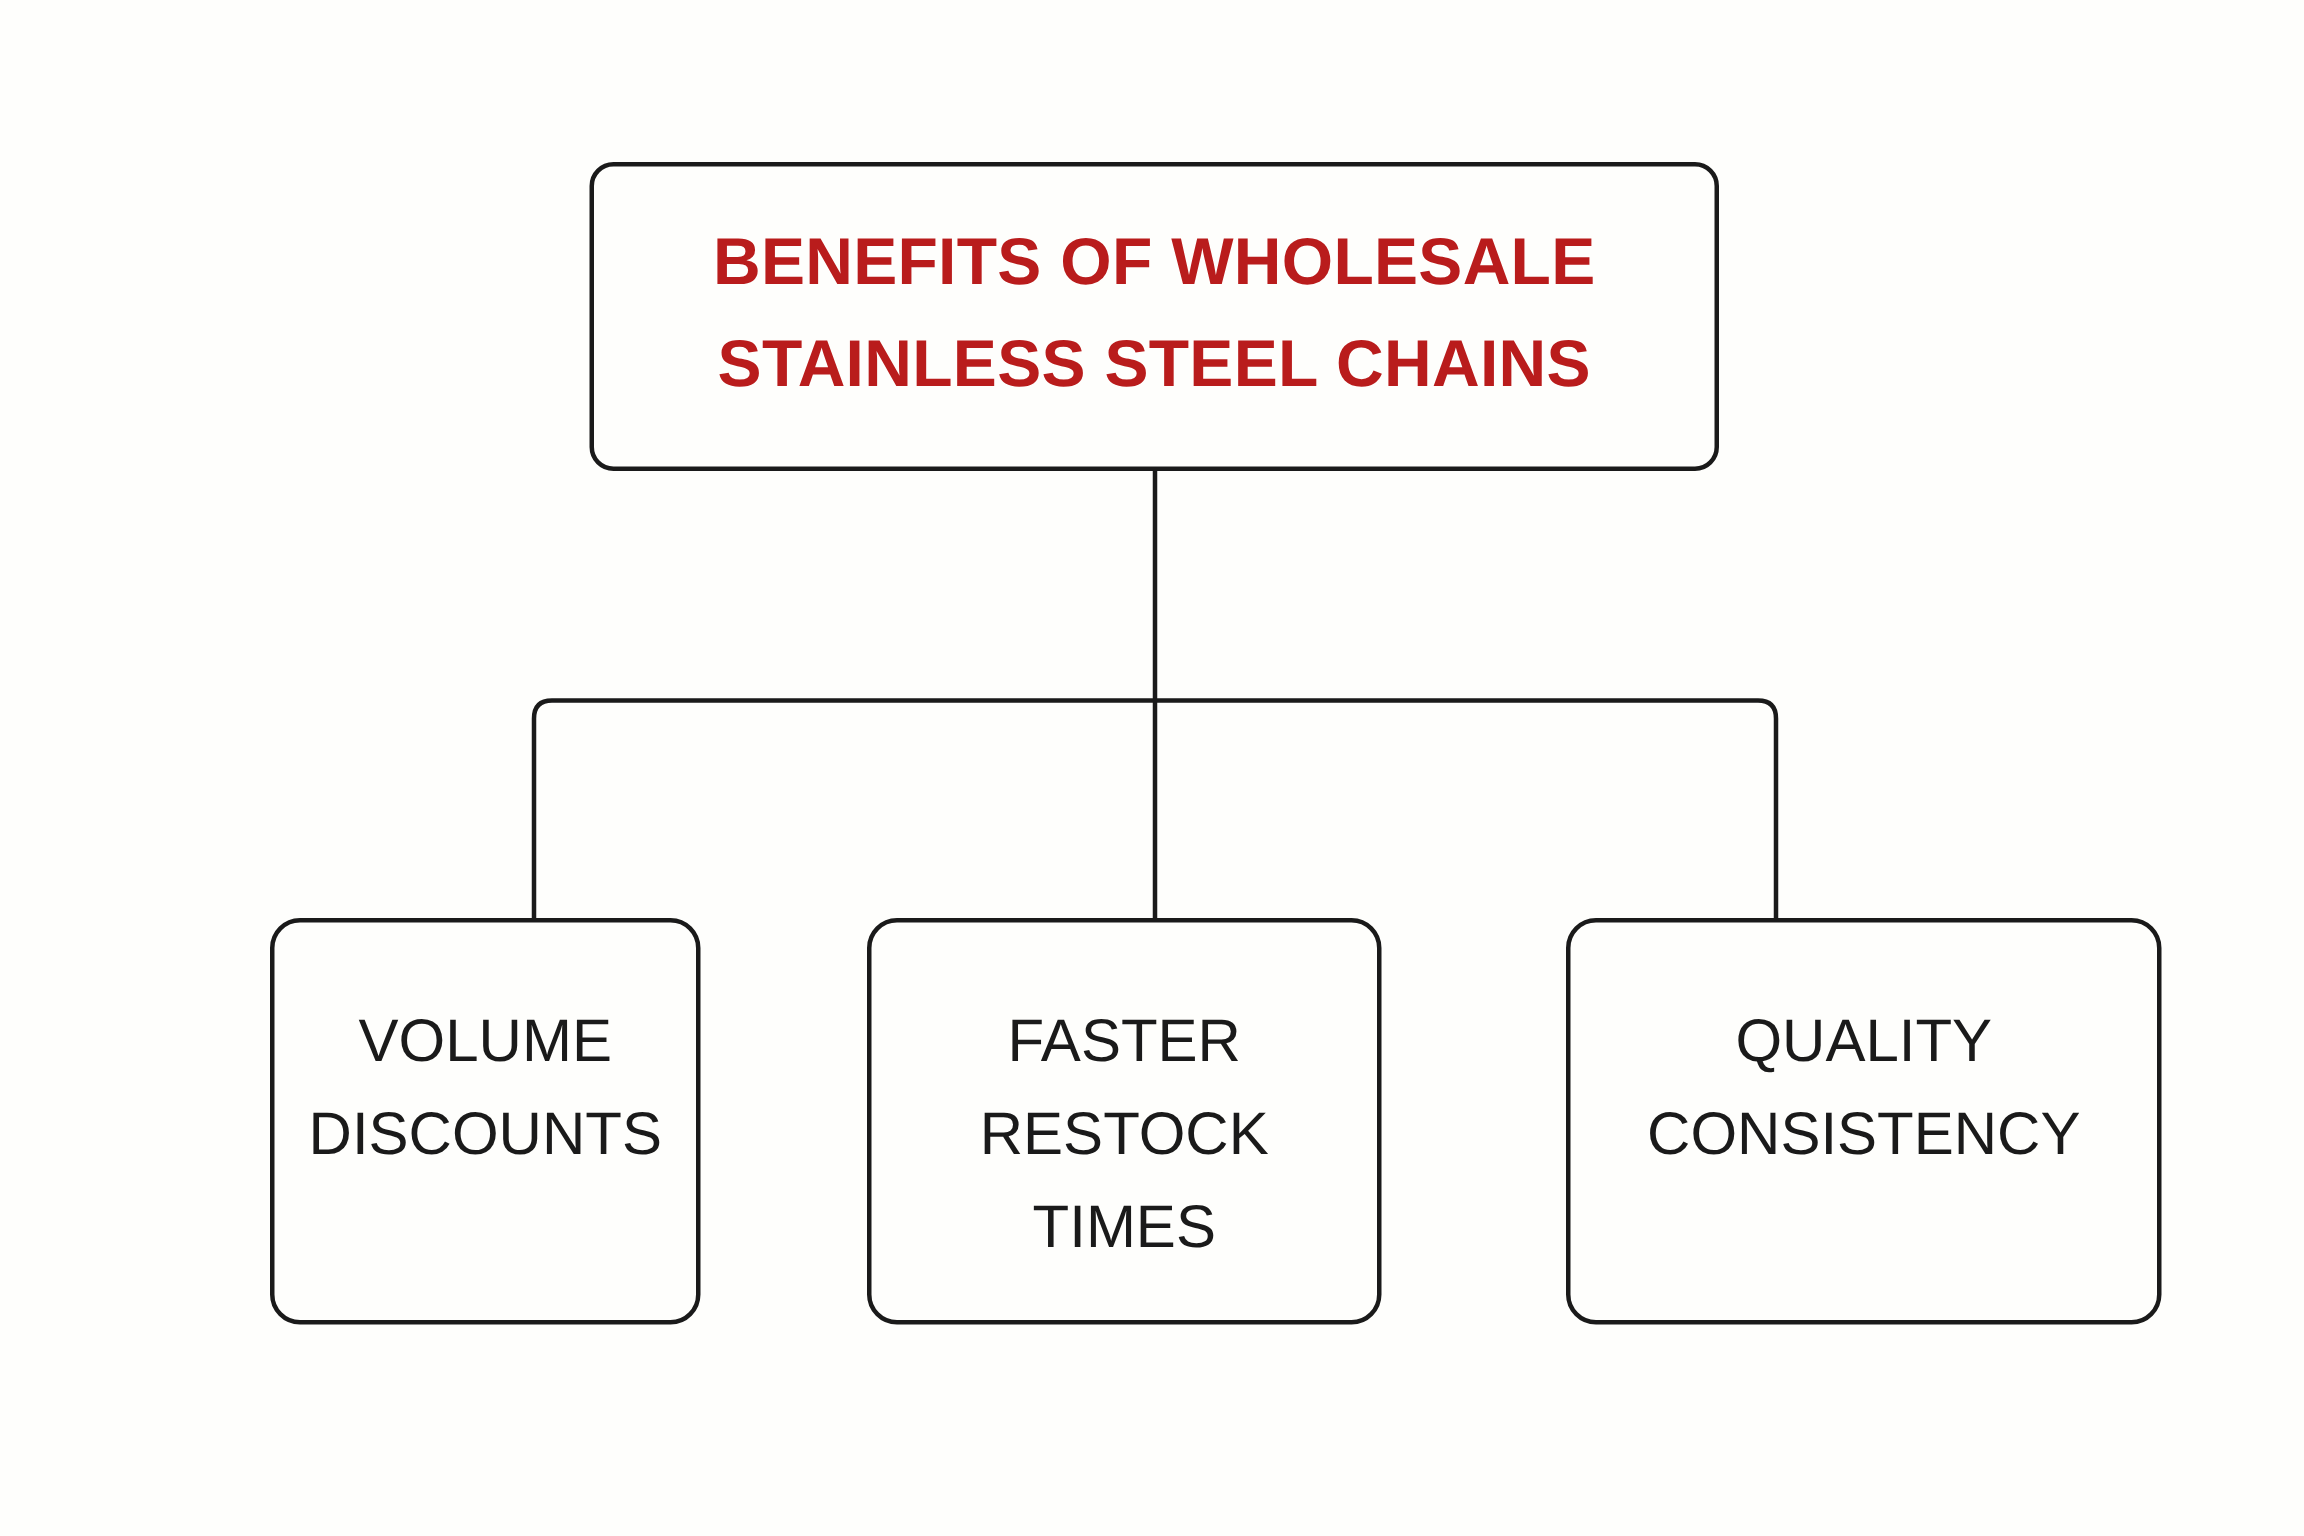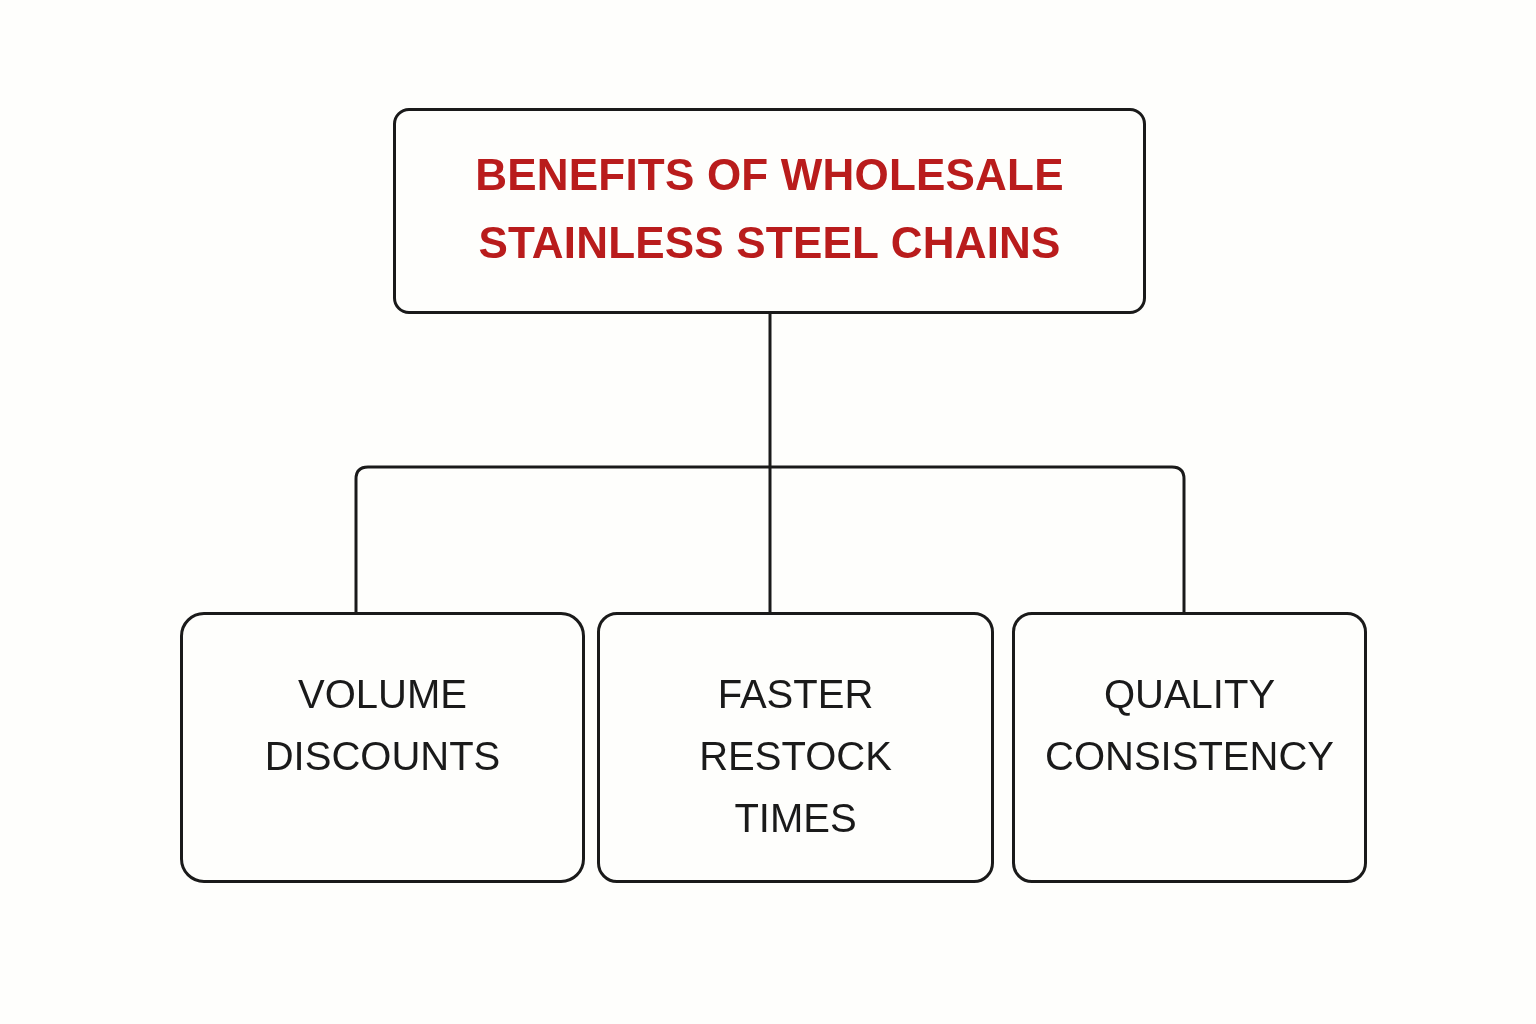--- a/index.html
+++ b/index.html
@@ -74,23 +74,23 @@
     font-size: 40px;
     font-weight: 400;
     line-height: 62px;
     color: #1a1a1a;
     text-align: center;
     text-transform: uppercase;
     white-space: pre-line;
     padding: 48px 14px 0 14px;
   }
 
-  #leaf-node-1 { left: 180px;  width: 405px; border-radius: 24px; }
-  #leaf-node-2 { left: 597px;  width: 397px; }
-  #leaf-node-3 { left: 1012px; width: 355px; }
+  #leaf-node-1 { left: 180px;  width: 287px; }
+  #leaf-node-2 { left: 578px;  width: 343px; }
+  #leaf-node-3 { left: 1044px; width: 397px; }
 </style>
 </head>
 <body>
 
 <div id="diagram-canvas">
 
   <svg id="connector-layer" viewBox="0 0 1536 1024" width="1536" height="1024">
 
     <path d="M 770 314 L 770 612" fill="none" stroke="#1a1a1a" stroke-width="3"></path>
 

